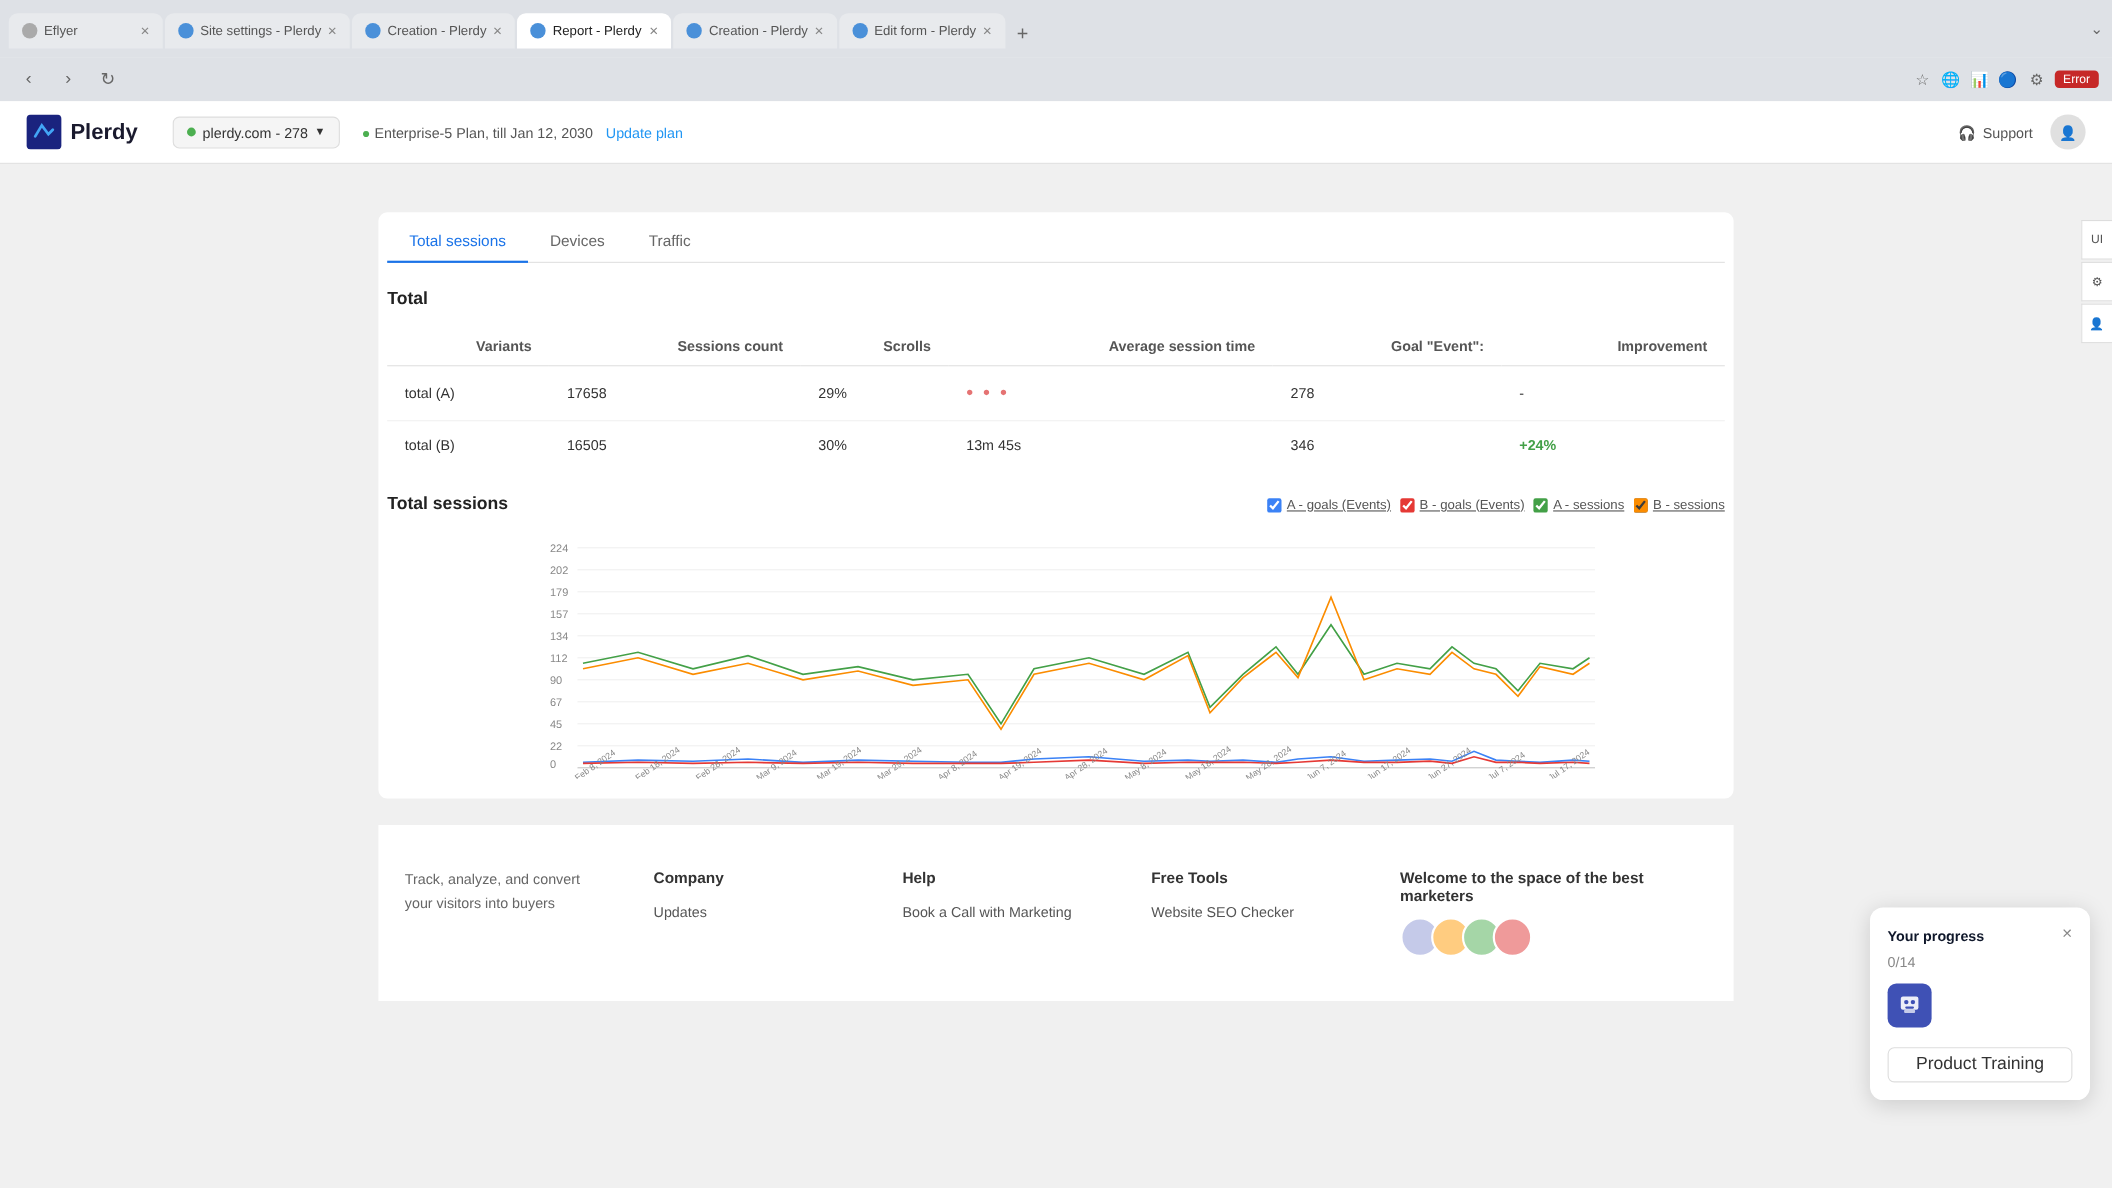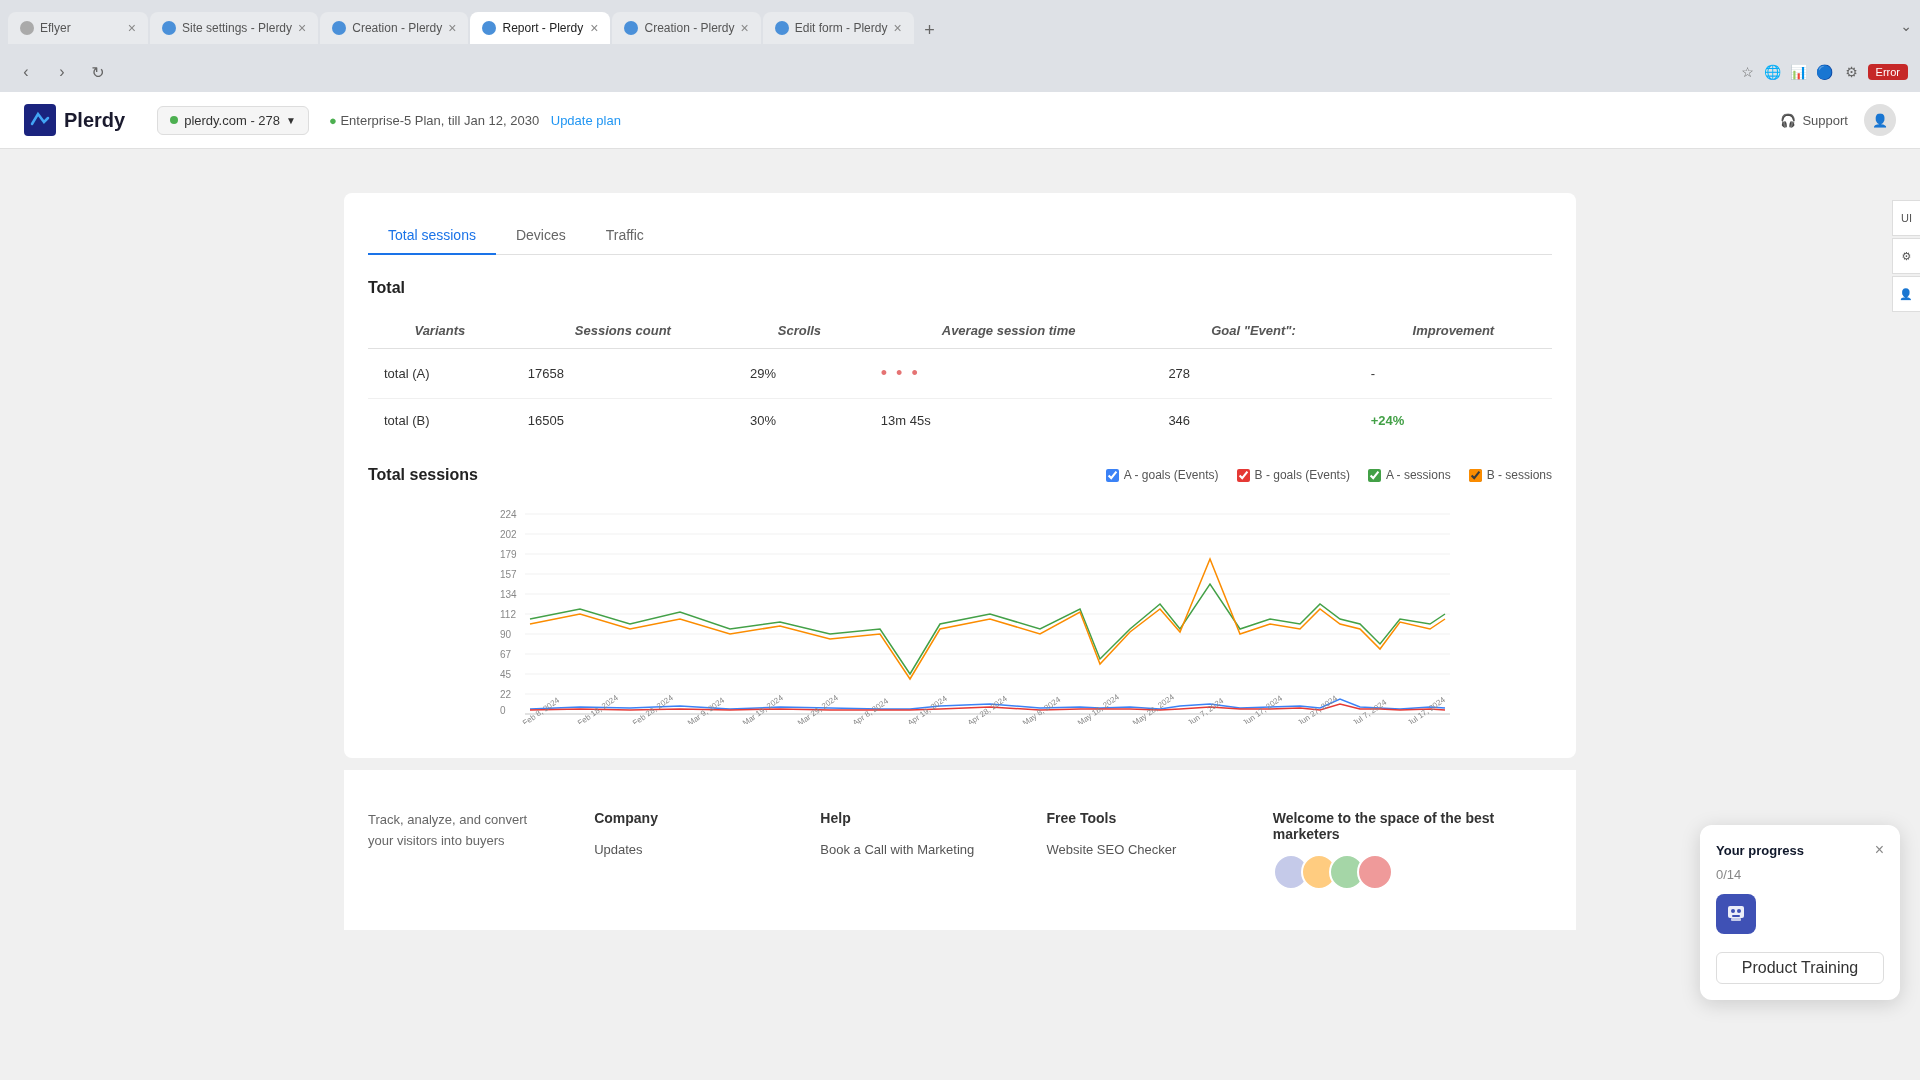--- a/index.html
+++ b/index.html
@@ -35,40 +35,40 @@
     .header-right { margin-left: auto; display: flex; align-items: center; gap: 16px; }
     .support-btn { display: flex; align-items: center; gap: 6px; color: #555; font-size: 13px; cursor: pointer; }
     .user-avatar { width: 32px; height: 32px; background: #e0e0e0; border-radius: 50%; display: flex; align-items: center; justify-content: center; color: #888; cursor: pointer; }
 
     
     .right-sidebar { position: fixed; right: 0; top: 200px; display: flex; flex-direction: column; gap: 2px; z-index: 100; }
     .sidebar-tab { background: #fff; border: 1px solid #ddd; border-right: none; padding: 8px 6px; font-size: 11px; color: #555; cursor: pointer; writing-mode: initial; display: flex; align-items: center; justify-content: center; width: 28px; height: 36px; }
 
     
     .main-content { padding: 24px; max-width: 1280px; margin: 0 auto; }
-    .content-card { background: #fff; border-radius: 8px; padding: 24px; margin-bottom: 12px; }
+    .content-card { background: #fff; border-radius: 8px; padding: 8px; margin-bottom: 24px; }
 
     
     .tabs { display: flex; gap: 0; border-bottom: 1px solid #e0e0e0; margin-bottom: 24px; }
     .tab-item { padding: 10px 20px; font-size: 14px; cursor: pointer; color: #666; border-bottom: 2px solid transparent; margin-bottom: -1px; }
     .tab-item.active { color: #1a73e8; border-bottom-color: #1a73e8; font-weight: 500; }
 
     
     .section-title { font-size: 16px; font-weight: 600; margin-bottom: 16px; color: #222; }
     .data-table { width: 100%; border-collapse: collapse; }
-    .data-table th { text-align: center; padding: 10px 16px; font-size: 13px; font-weight: 600; color: #555; border-bottom: 1px solid #e0e0e0; font-style: italic; }
+    .data-table th { text-align: right; padding: 10px 16px; font-size: 13px; font-weight: 600; color: #555; border-bottom: 1px solid #e0e0e0; }
     .data-table td { padding: 14px 16px; font-size: 13px; color: #333; border-bottom: 1px solid #f0f0f0; }
     .data-table tr:last-child td { border-bottom: none; }
     .dots { color: #e57373; font-size: 18px; letter-spacing: 2px; }
     .improvement-pos { color: #43a047; font-weight: 600; }
 
     
     .chart-section { margin-top: 24px; }
     .chart-title { font-size: 16px; font-weight: 600; color: #222; margin-bottom: 12px; }
-    .chart-legend { display: flex; gap: 18px; align-items: center; justify-content: center; margin-bottom: 12px; font-size: 12px; color: #555; }
+    .chart-legend { display: flex; gap: 8px; align-items: center; justify-content: center; margin-bottom: 12px; font-size: 12px; color: #555; text-decoration: underline; }
     .legend-item { display: flex; align-items: center; gap: 5px; }
     .chart-container { position: relative; width: 100%; height: 230px; }
 
     
     .footer { background: #fff; padding: 40px 24px; display: grid; grid-template-columns: 1fr 1fr 1fr 1fr 1.5fr; gap: 40px; margin-top: 0; }
     .footer-col h4 { font-size: 14px; font-weight: 600; margin-bottom: 16px; color: #333; }
     .footer-col p { font-size: 13px; color: #666; line-height: 1.6; }
     .footer-col a { display: block; font-size: 13px; color: #555; margin-bottom: 8px; cursor: pointer; }
     .footer-tagline { font-size: 14px; color: #444; line-height: 1.5; }
     .footer-community h4 { font-size: 14px; font-weight: 600; margin-bottom: 12px; }

